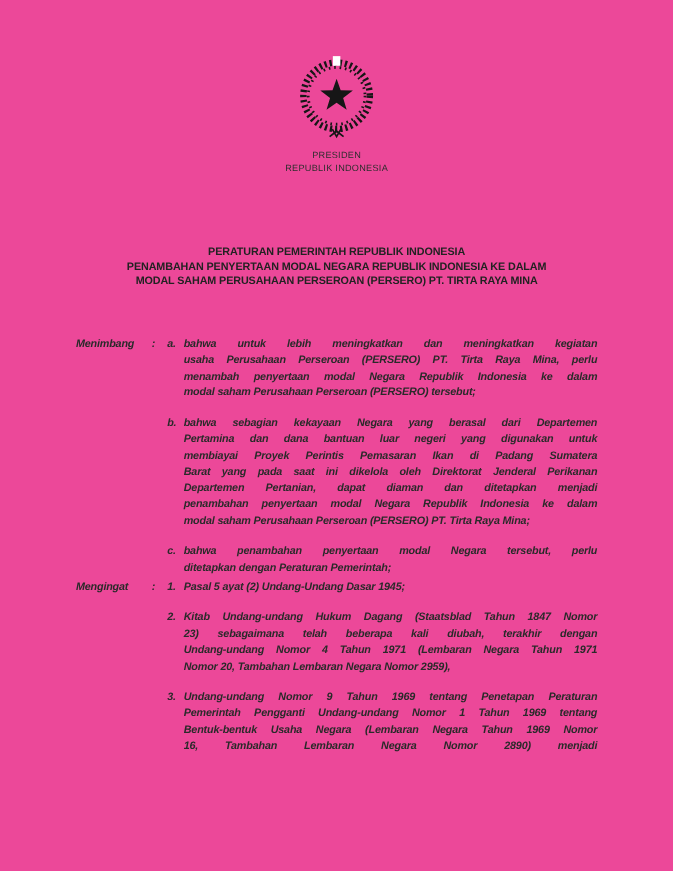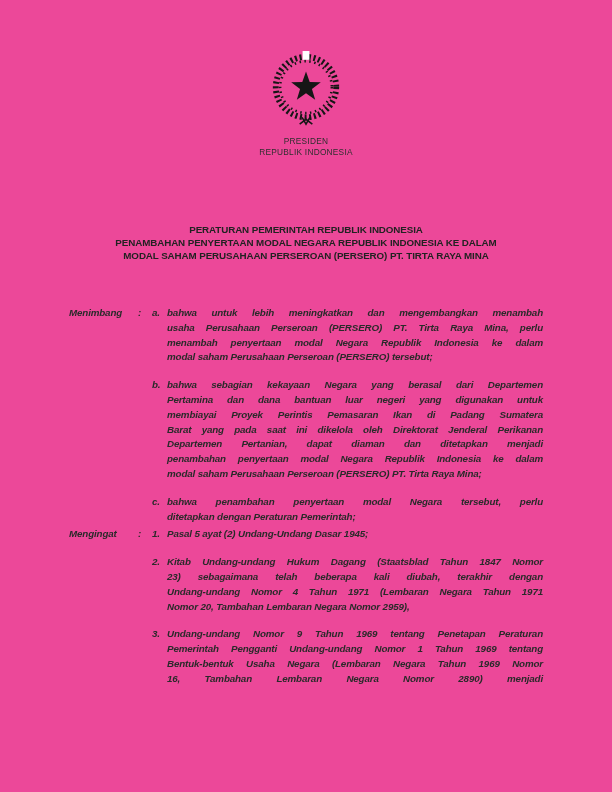--- a/index.html
+++ b/index.html
@@ -130,21 +130,21 @@
 
   <div class="doc-body">
 
     <div class="section">
 
       <div class="item">
         <div class="cell-label">Menimbang</div>
         <div class="cell-colon">:</div>
         <div class="cell-marker">a.</div>
         <div class="cell-lines">
-          <div class="ln st">bahwa untuk lebih meningkatkan dan mengembangkan menambah</div>
+          <div class="ln st">bahwa untuk lebih meningkatkan dan meningkatkan kegiatan</div>
           <div class="ln st">usaha Perusahaan Perseroan (PERSERO) PT. Tirta Raya Mina, perlu</div>
           <div class="ln st">menambah penyertaan modal Negara Republik Indonesia ke dalam</div>
           <div class="ln">modal saham Perusahaan Perseroan (PERSERO) tersebut;</div>
         </div>
       </div>
 
       <div class="item">
         <div class="cell-label"></div>
         <div class="cell-colon"></div>
         <div class="cell-marker">b.</div>

